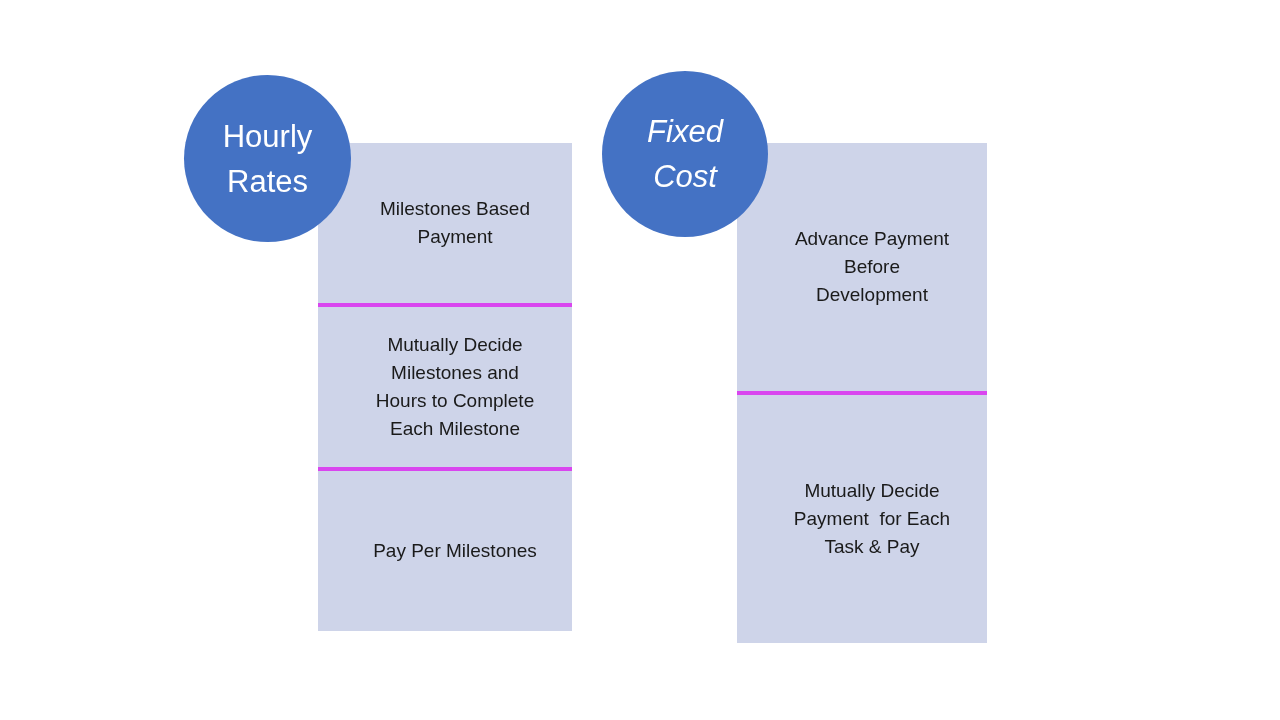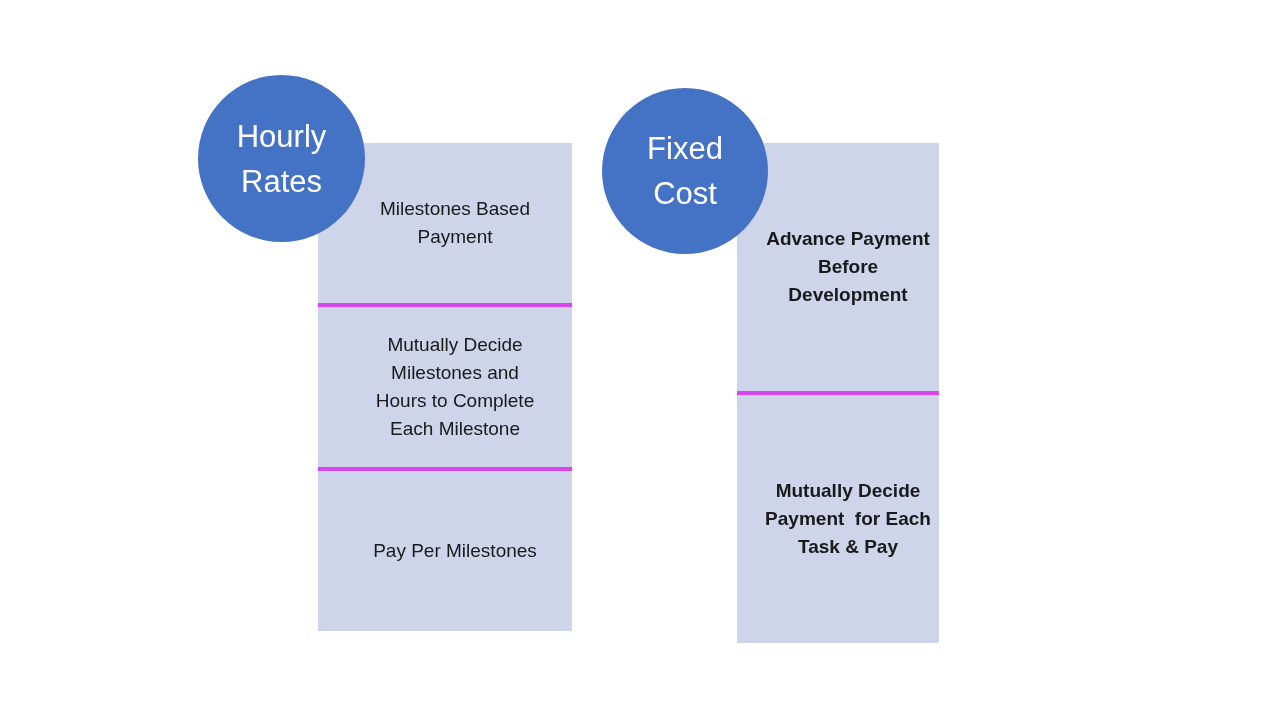--- a/index.html
+++ b/index.html
@@ -49,24 +49,24 @@
   }
   .circle-text {
     white-space: pre-wrap;
     text-align: center;
     font-size: 31px;
     line-height: 45px;
     color: #FFFFFF;
   }
   
   .panel-hourly { left: 318px; top: 143px; width: 254px; height: 488px; }
-  .circle-hourly { left: 198px; top: 75px; width: 167px; height: 167px; }
+  .circle-hourly { left: 184px; top: 75px; width: 167px; height: 167px; }
   
-  .panel-fixed { left: 737px; top: 143px; width: 202px; height: 500px; font-weight: bold; }
-  .circle-fixed { left: 602px; top: 88px; width: 166px; height: 166px; }
+  .panel-fixed { left: 737px; top: 143px; width: 250px; height: 500px; }
+  .circle-fixed { left: 602px; top: 71px; width: 166px; height: 166px; font-style: italic; }
 </style>
 </head>
 <body>
 
 <div class="canvas">
 
   <div class="panel panel-hourly">
     <div class="panel-section">
       <div class="panel-text">Milestones Based
 Payment</div>

